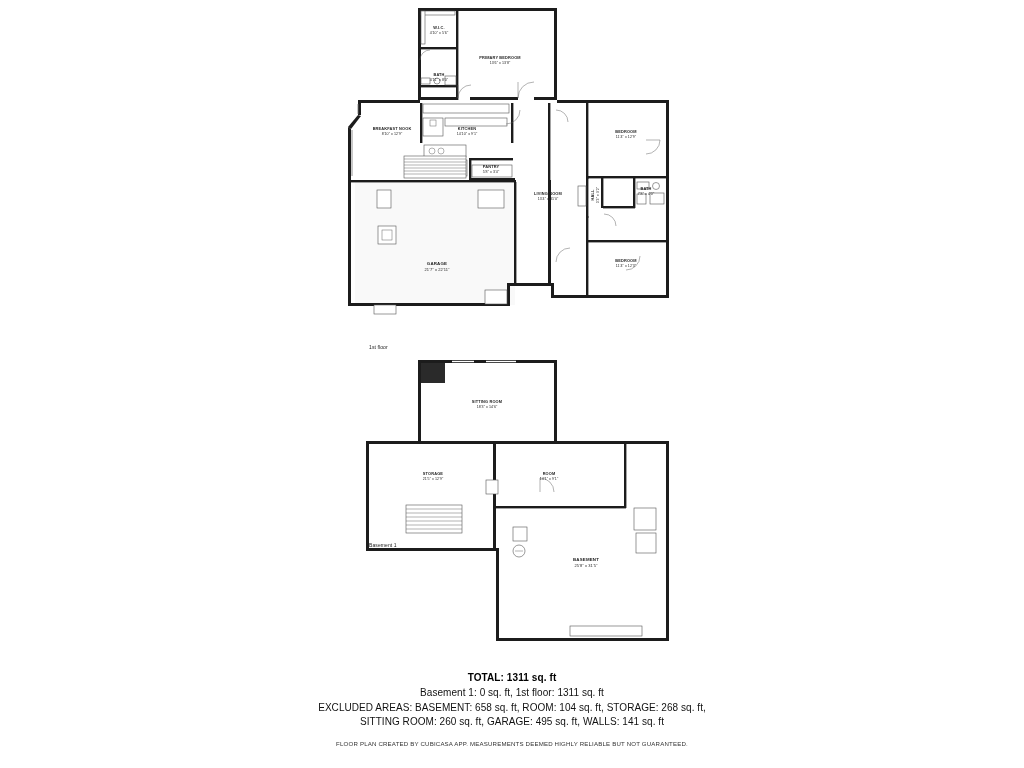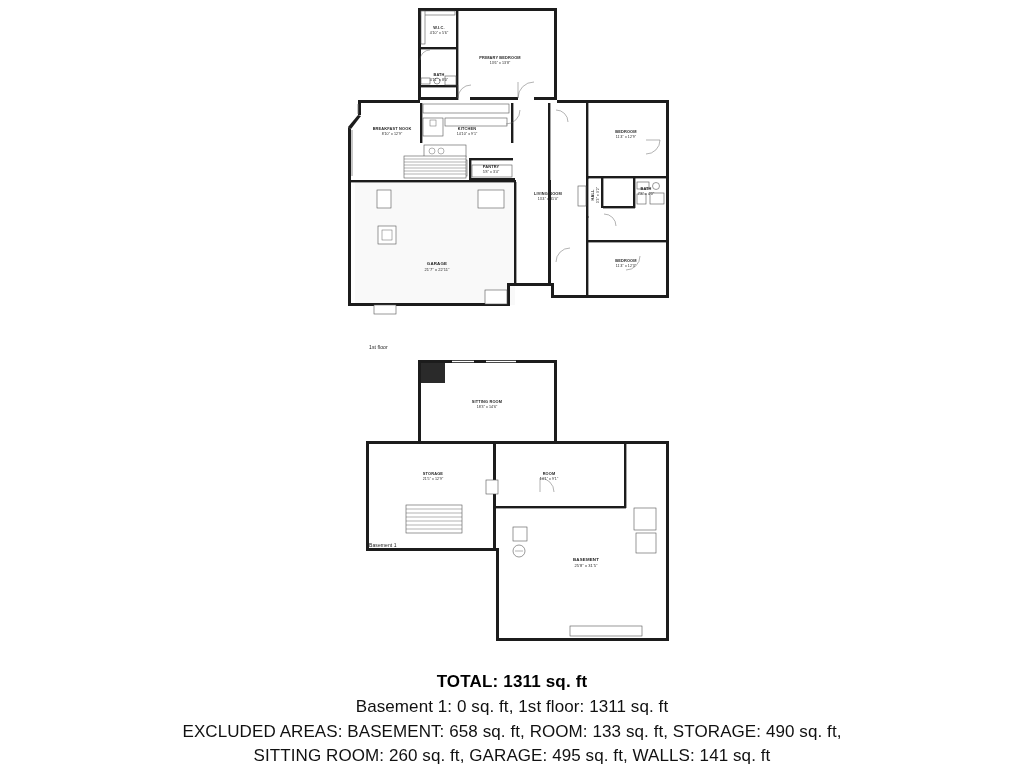--- a/index.html
+++ b/index.html
@@ -56,28 +56,28 @@
     letter-spacing: 0.02em;
   }
   #summary {
     position: absolute;
     left: 0;
     right: 0;
     top: 672px;
     text-align: center;
   }
   #summary .total {
-    font-size: 17px;
+    font-size: 10px;
     font-weight: 700;
     color: #000;
     margin-bottom: 3px;
     letter-spacing: 0.01em;
   }
   #summary .line {
-    font-size: 17px;
+    font-size: 10px;
     color: #111;
     line-height: 1.45;
     letter-spacing: 0.005em;
   }
   #summary .credit {
     margin-top: 10px;
     font-size: 6.1px;
     color: #333;
     letter-spacing: 0.03em;
   }
@@ -375,16 +375,16 @@
     <span class="nm">BASEMENT</span>
     <span class="dim">25'8" x 31'5"</span>
   </div>
 </div>
 
 <div class="floor-caption" style="left:369px; top:542px;">Basement 1</div>
 
 <div id="summary">
   <div class="total">TOTAL: 1311 sq. ft</div>
   <div class="line">Basement 1: 0 sq. ft, 1st floor: 1311 sq. ft</div>
-  <div class="line">EXCLUDED AREAS: BASEMENT: 658 sq. ft, ROOM: 133 sq. ft, STORAGE: 490 sq. ft,</div>
+  <div class="line">EXCLUDED AREAS: BASEMENT: 658 sq. ft, ROOM: 104 sq. ft, STORAGE: 268 sq. ft,</div>
   <div class="line">SITTING ROOM: 260 sq. ft, GARAGE: 495 sq. ft, WALLS: 141 sq. ft</div>
   <div class="credit">FLOOR PLAN CREATED BY CUBICASA APP. MEASUREMENTS DEEMED HIGHLY RELIABLE BUT NOT GUARANTEED.</div>
 </div>
 
 </body></html>

